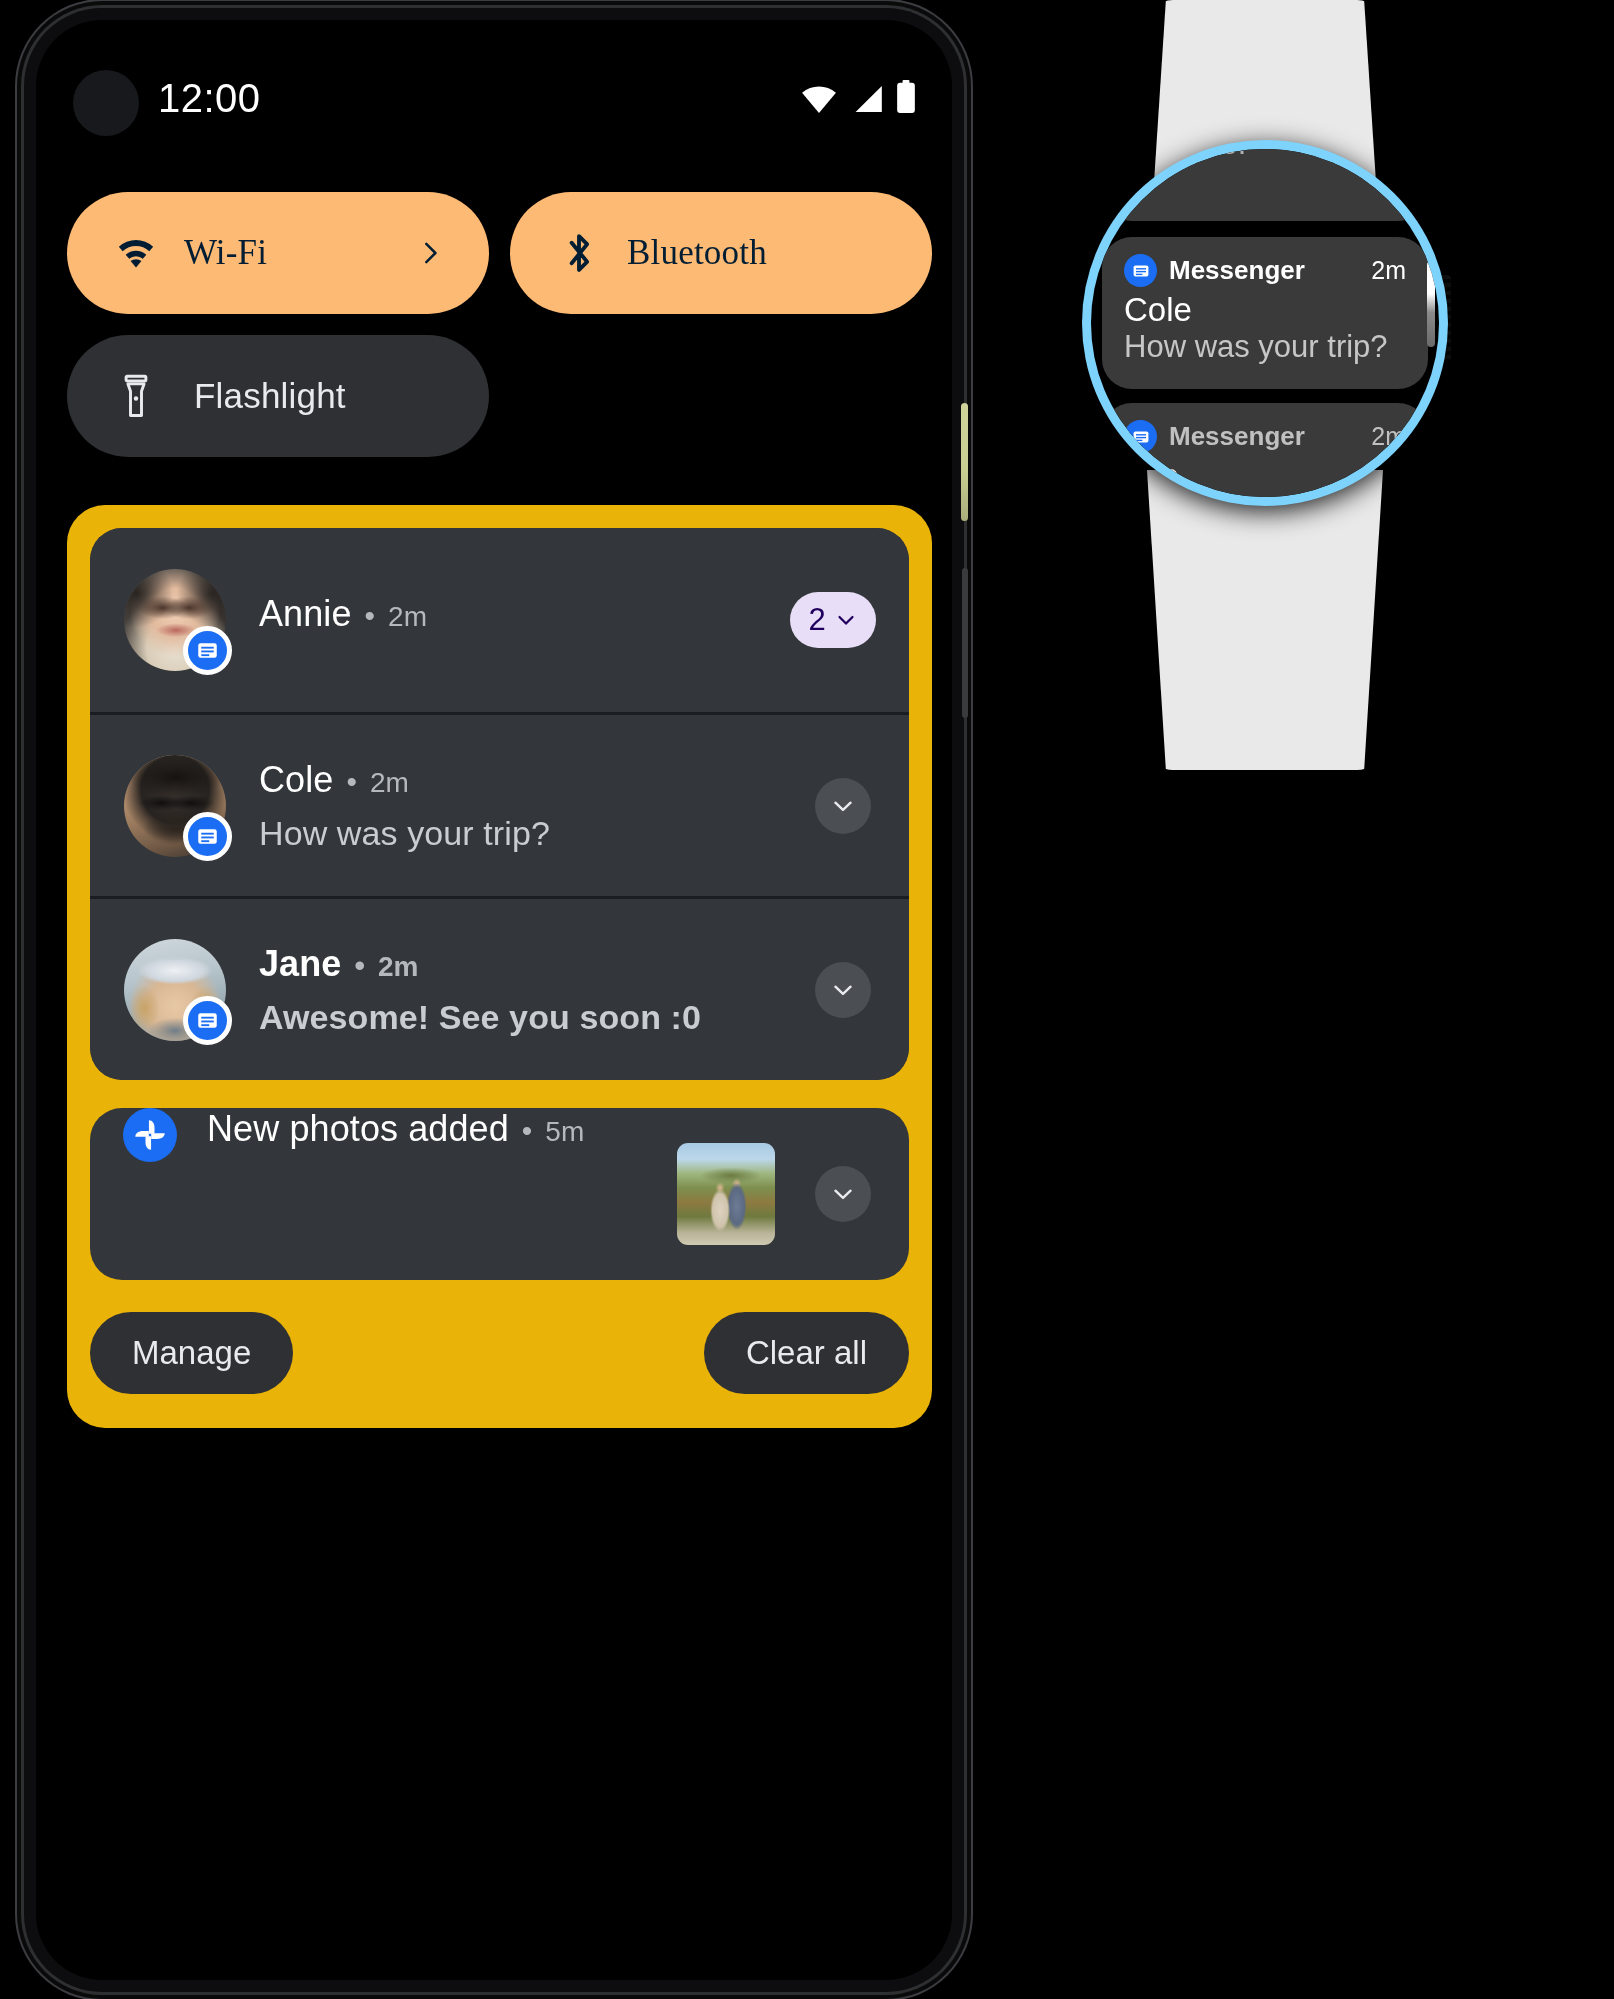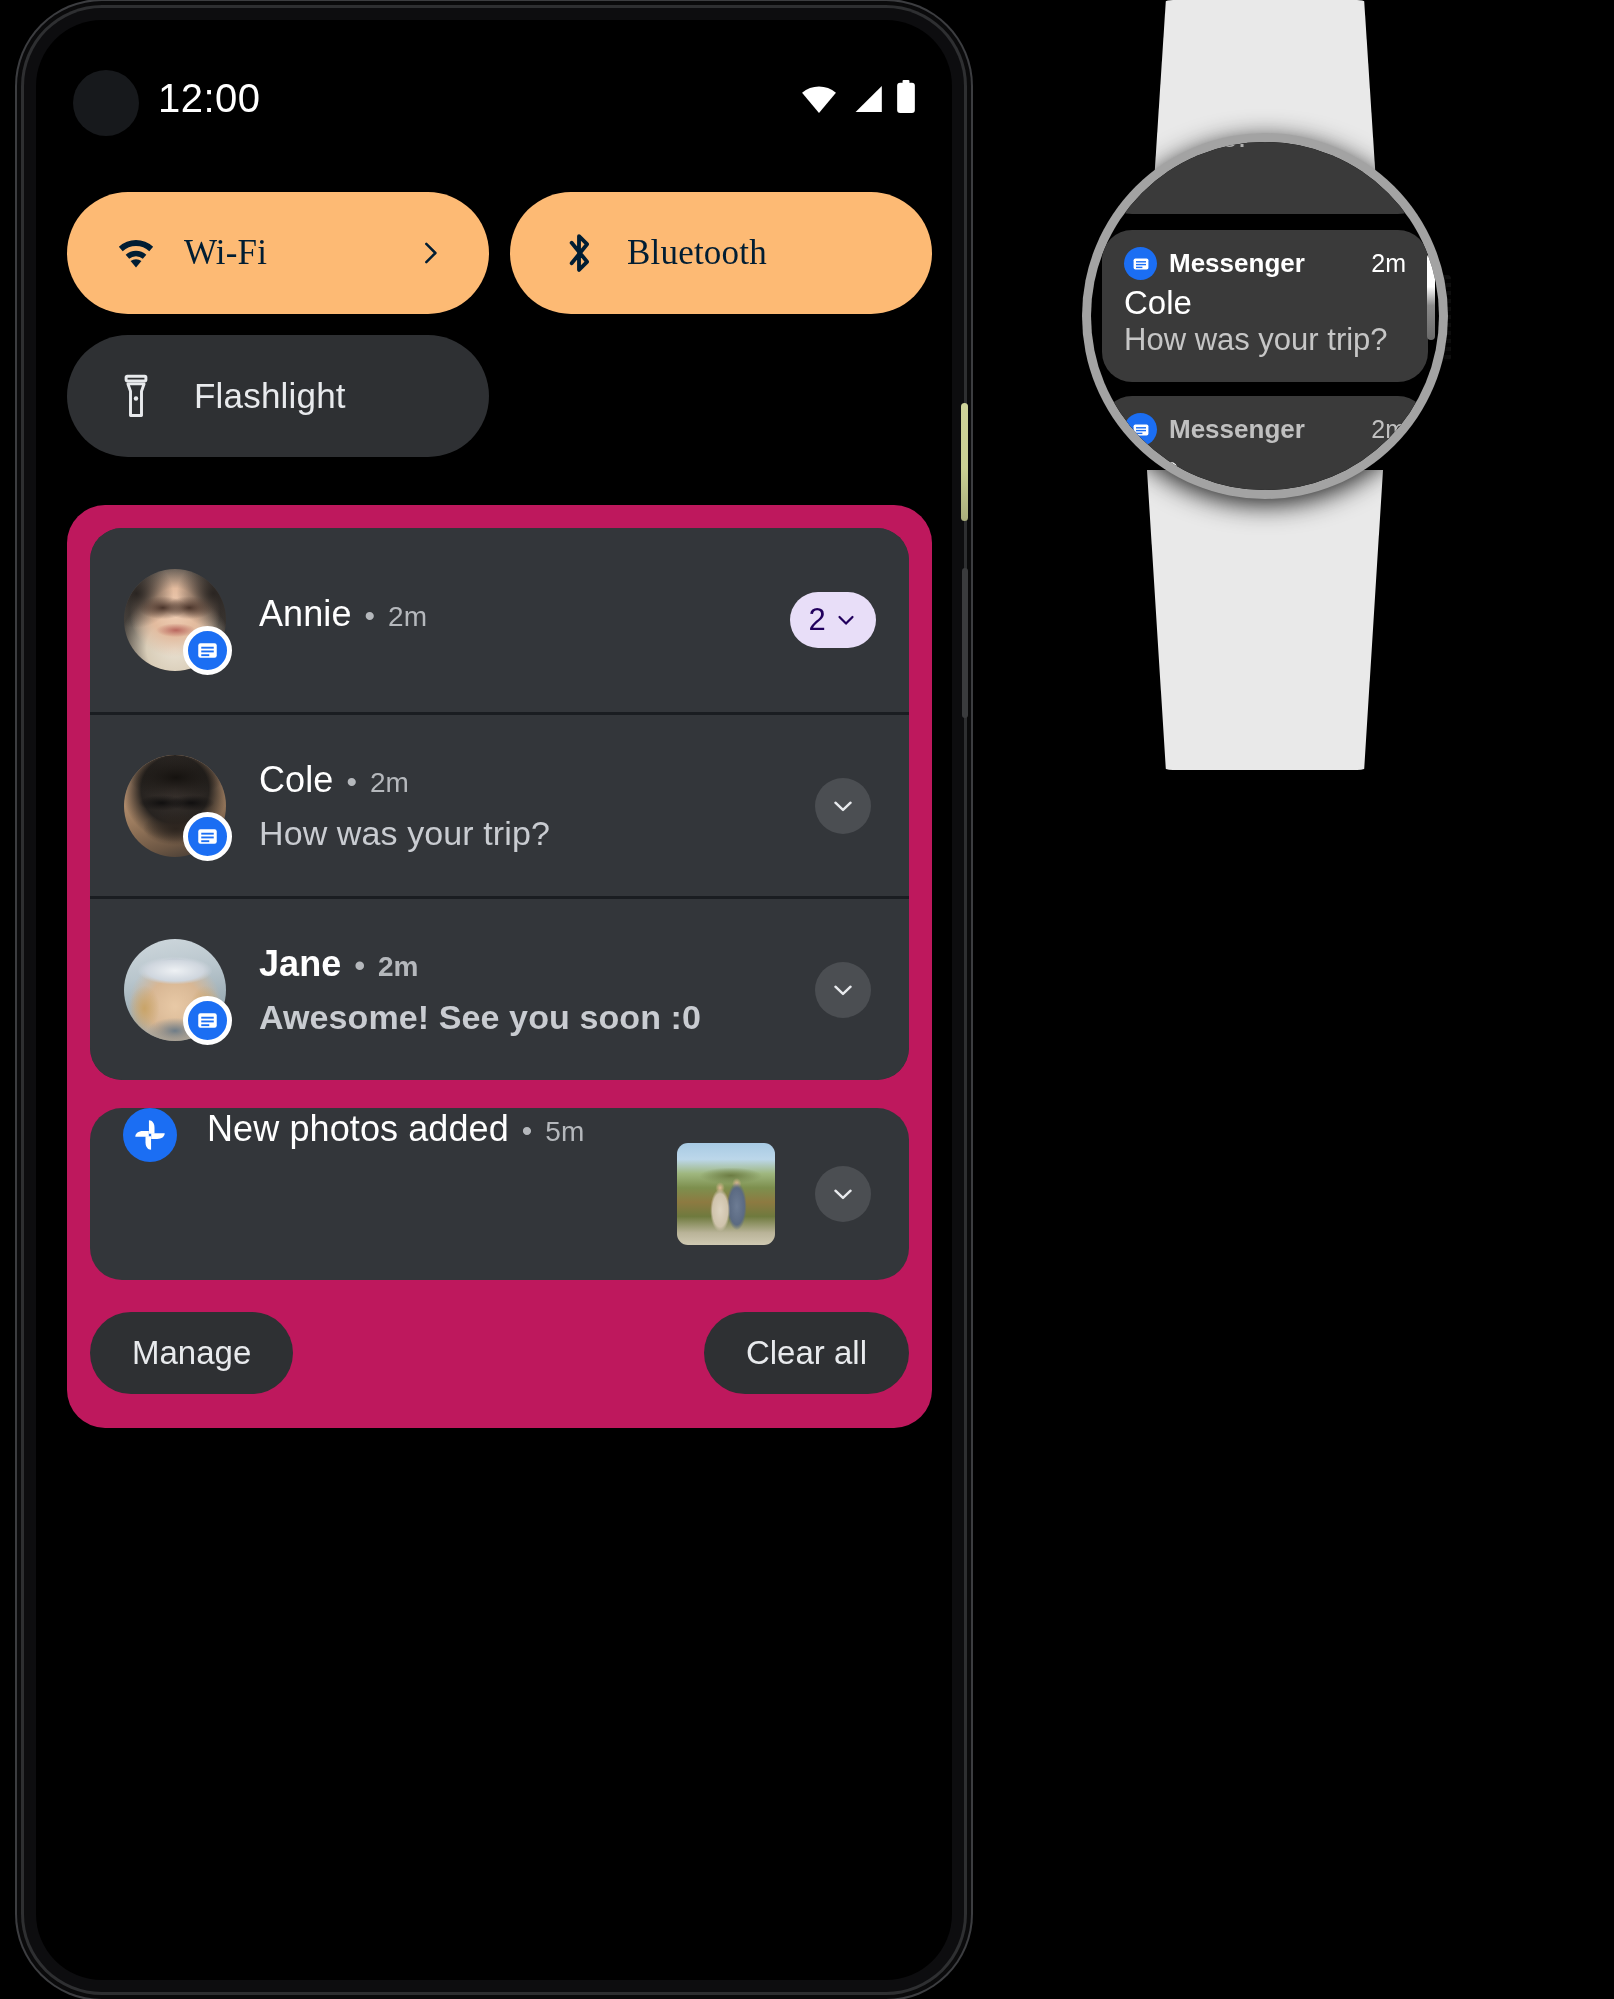--- a/index.html
+++ b/index.html
@@ -135,21 +135,21 @@
     height: 26px;
   }
 
   
   #notification-shade {
     position: absolute;
     left: 31px;
     top: 485px;
     width: 865px;
     border-radius: 38px;
-    background: #be185d;
+    background: #eab308;
     padding: 23px 0 0 0;
   }
   #notif-group-messages {
     margin: 0 23px;
     border-radius: 32px;
     overflow: hidden;
     background: #33363a;
   }
   .notif-row {
     position: relative;
@@ -329,26 +329,26 @@
   }
   #watch-band-bottom {
     bottom: 0;
     height: 300px;
     border-radius: 0 0 26px 26px;
     clip-path: polygon(0% 0%, 100% 0%, 92% 100%, 8% 100%);
   }
   #watch-body {
     position: absolute;
     left: 50%;
-    top: 133px;
+    top: 140px;
     transform: translateX(-50%);
     width: 366px;
     height: 366px;
     border-radius: 50%;
-    background: #a3a3a3;
+    background: #7dd3fc;
     box-shadow: 0 6px 26px rgba(0,0,0,0.85);
     overflow: hidden;
     z-index: 3;
     text-decoration: underline;
   }
   #watch-screen {
     position: absolute;
     left: 9px; top: 9px;
     width: 348px; height: 348px;
     border-radius: 50%;

